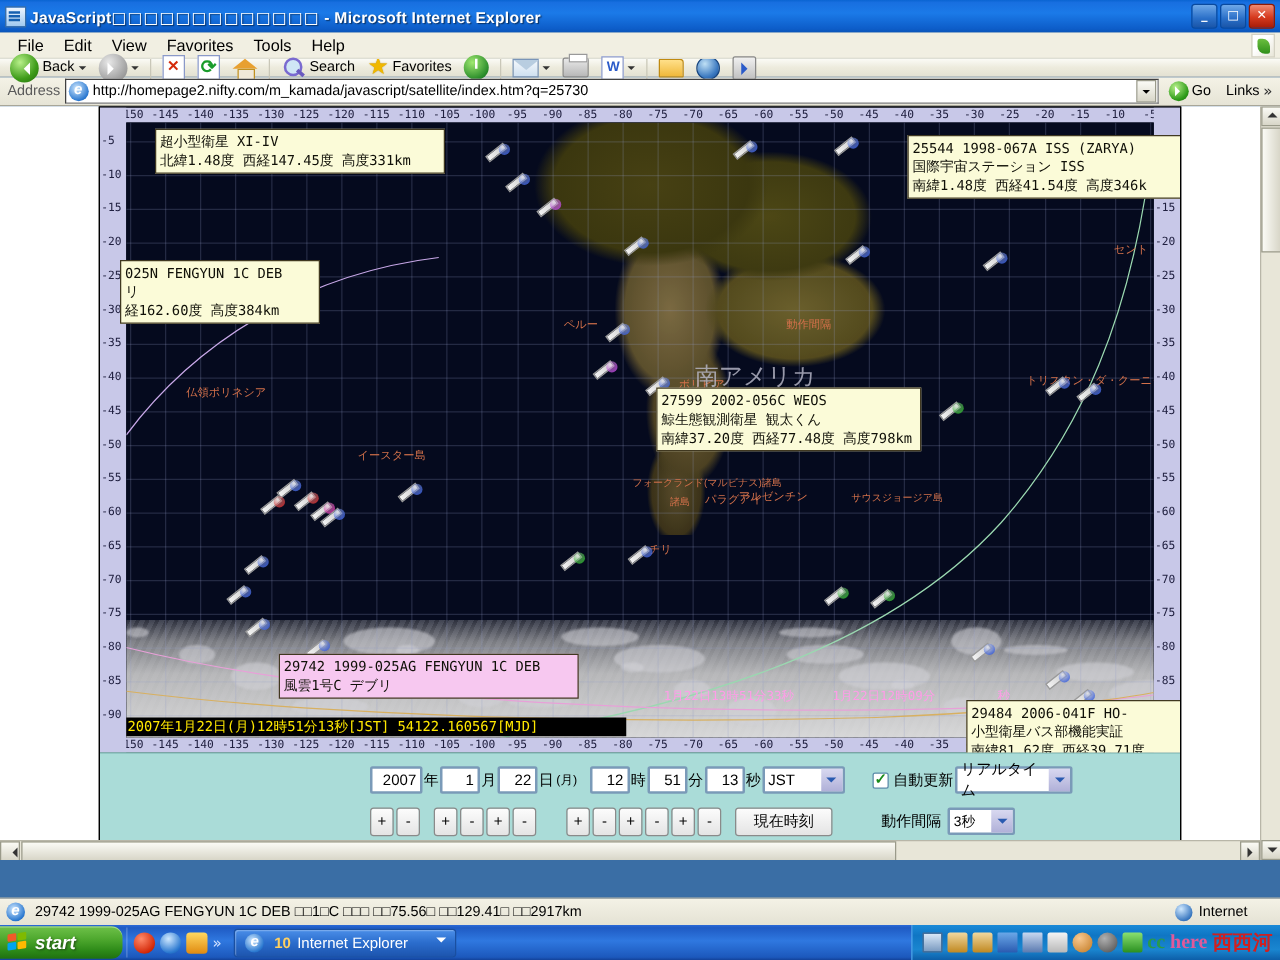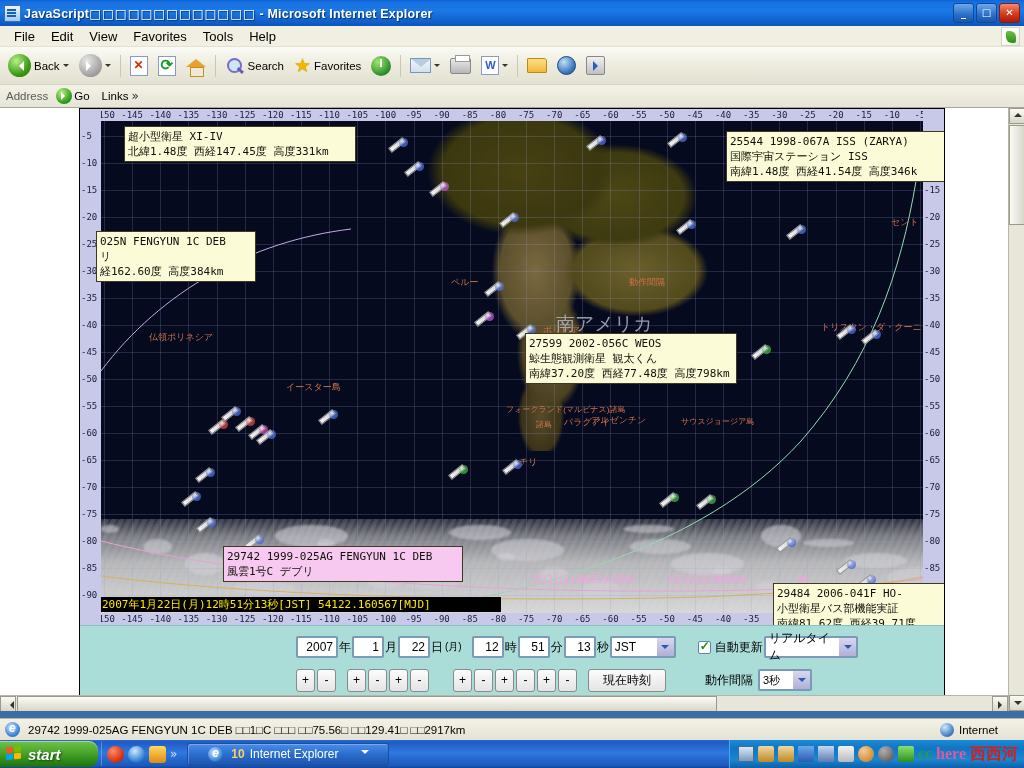--- a/index.html
+++ b/index.html
@@ -46,21 +46,21 @@
   }
   .menubar .mi { padding:2px 8px; color:#000; font-size:13px; }
   .menu-logo {
     position:absolute; right:4px; top:1px; width:19px; height:19px;
     background:linear-gradient(135deg,#fff 40%,#e8e6d8); border:1px solid #d4d2c4;
   }
   .menu-logo:after{ content:""; position:absolute; left:4px; top:3px; width:10px;height:12px;
     background:linear-gradient(180deg,#6cbf3f,#2f8f1a); border-radius:2px 6px 2px 6px;}
   
   .toolbar {
-    height:38px; background:linear-gradient(180deg,#fbfbf6,#edebdd 50%,#e3e1d2);
+    height:15px; background:linear-gradient(180deg,#fbfbf6,#edebdd 50%,#e3e1d2);
     display:flex; align-items:center; padding:0 4px; gap:2px;
     border-bottom:1px solid #d6d4c6;
   }
   .tb-item { display:flex; align-items:center; gap:3px; padding:2px 4px; height:26px; }
   .tb-label { font-size:11.5px; color:#000; }
   .tb-sep { width:1px; height:22px; background:#c9c7b8; margin:0 3px; }
   .arrow-l, .arrow-r {
     width:23px;height:23px;border-radius:50%;
     background:radial-gradient(circle at 35% 30%,#b8f08a,#3f9c1a 60%,#1f6a08);
     position:relative;
@@ -275,21 +275,21 @@
   }
   .start-flag{width:17px;height:16px;position:relative;flex:none;}
   .start-flag span{position:absolute;width:7px;height:6px;border-radius:1px;}
   .start-label{color:#fff;font-size:15px;font-weight:bold;font-style:italic;text-shadow:1px 1px 2px rgba(0,0,0,.5);}
   .ql {
     display:flex; align-items:center; gap:4px; padding:0 5px; margin-left:3px;
     border-left:1px solid rgba(255,255,255,.25); height:24px;
   }
   .ql-icon{width:17px;height:17px;}
   .taskwin {
-    display:flex;align-items:center;gap:5px;height:23px;padding:0 19px;margin-left:5px;
+    display:flex;align-items:center;gap:5px;height:23px;padding:0 7px;margin-left:5px;
     background:linear-gradient(180deg,#4a8ee8,#2a6ccc 50%,#1d55ae);
     border:1px solid #1a4fa0; border-radius:3px; color:#fff;
     box-shadow:inset 1px 1px 0 rgba(255,255,255,.25);
   }
   .taskwin .cnt{color:#ffd060;font-weight:bold;font-size:12px;}
   .taskwin .lbl{font-size:12px;}
   .tray {
     margin-left:auto; height:28px; display:flex; align-items:center; gap:4px; padding:0 6px 0 8px;
     background:linear-gradient(180deg,#1a8ad8 0%,#0f76c4 30%,#1a86d0 70%,#0d5ea8 100%);
     border-left:1px solid #4aa8e8;
@@ -371,20 +371,27 @@
   <div class="tb-item">
       <span class="ico-globe"></span>
     </div>
   <div class="tb-item">
       <span class="ico-media"></span>
     </div>
 </div>
 
 <div class="addrbar">
   <span class="addr-label">Address</span>
+  <div class="addr-input">
+    <span class="addr-ie-icon"></span>
+    <span class="addr-url">http://homepage2.nifty.com/m_kamada/javascript/satellite/index.htm?q=25730</span>
+    <span class="addr-drop">
+        <i></i>
+      </span>
+  </div>
   <div class="go-btn">
     <span class="go-arrow"></span>
     <span>Go</span>
   </div>
   <div class="links-btn">
     <span>Links</span>
     <span class="chev">»</span>
   </div>
 </div>
 

